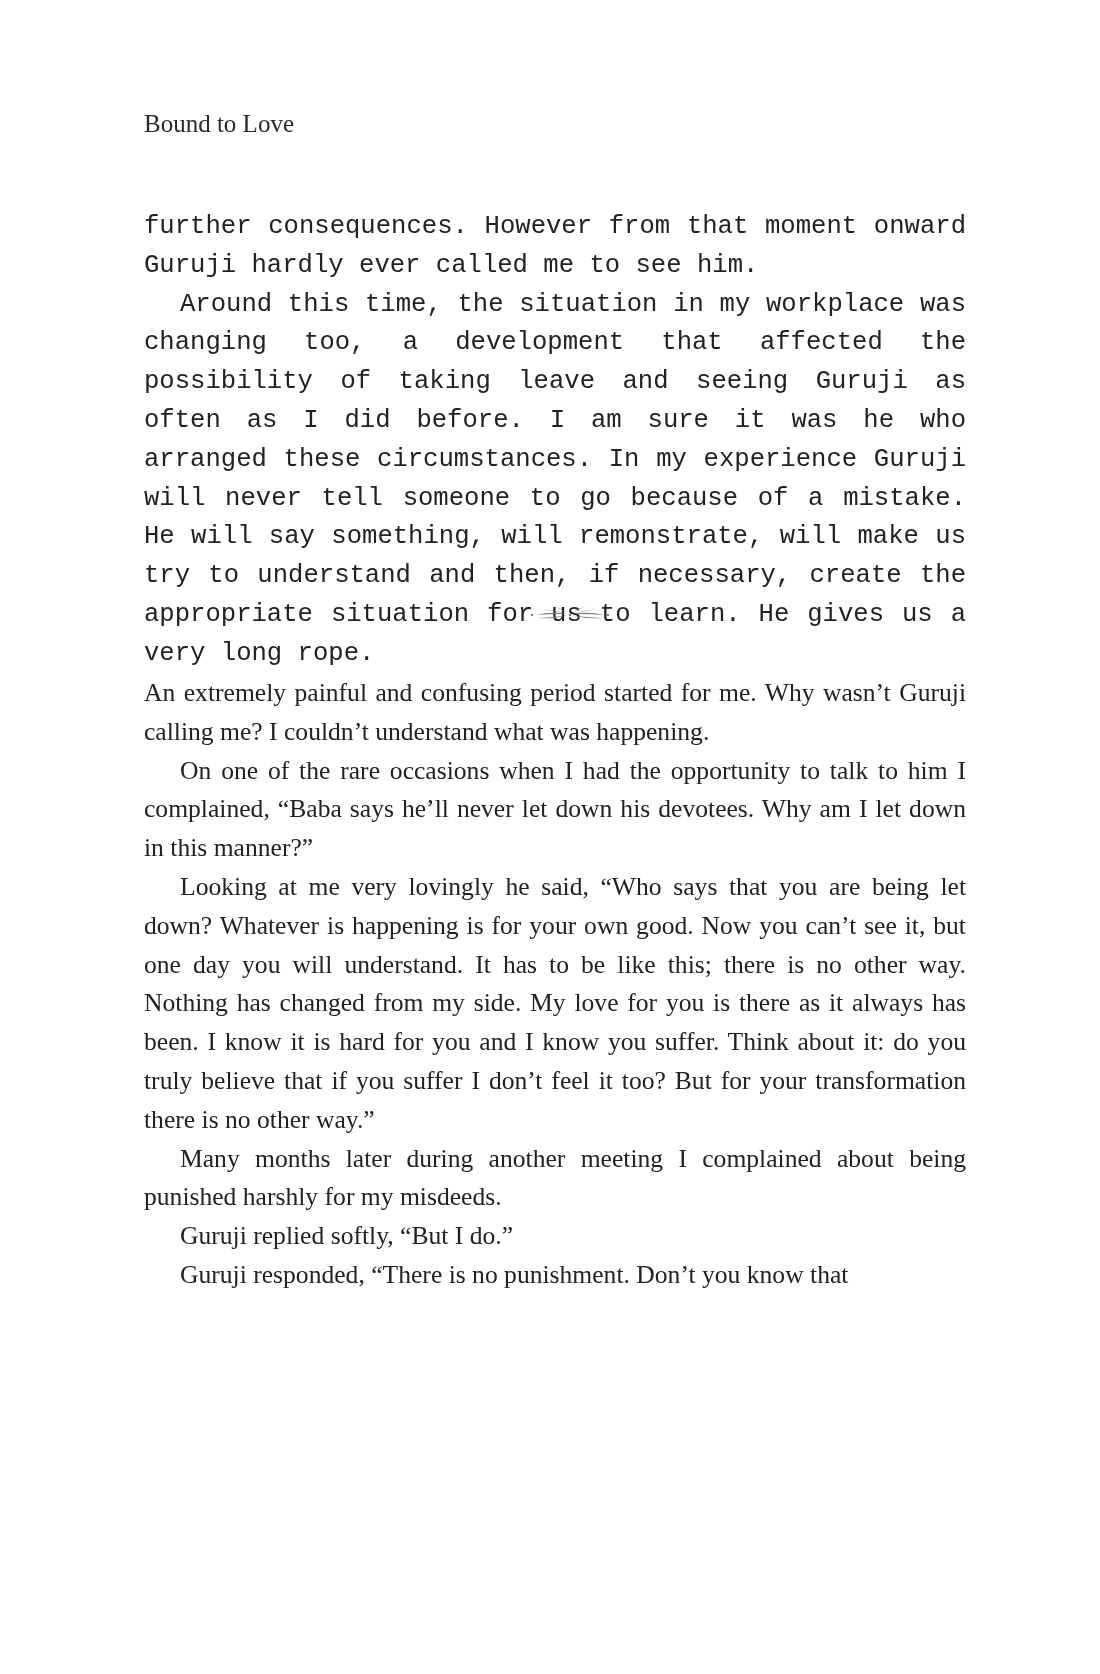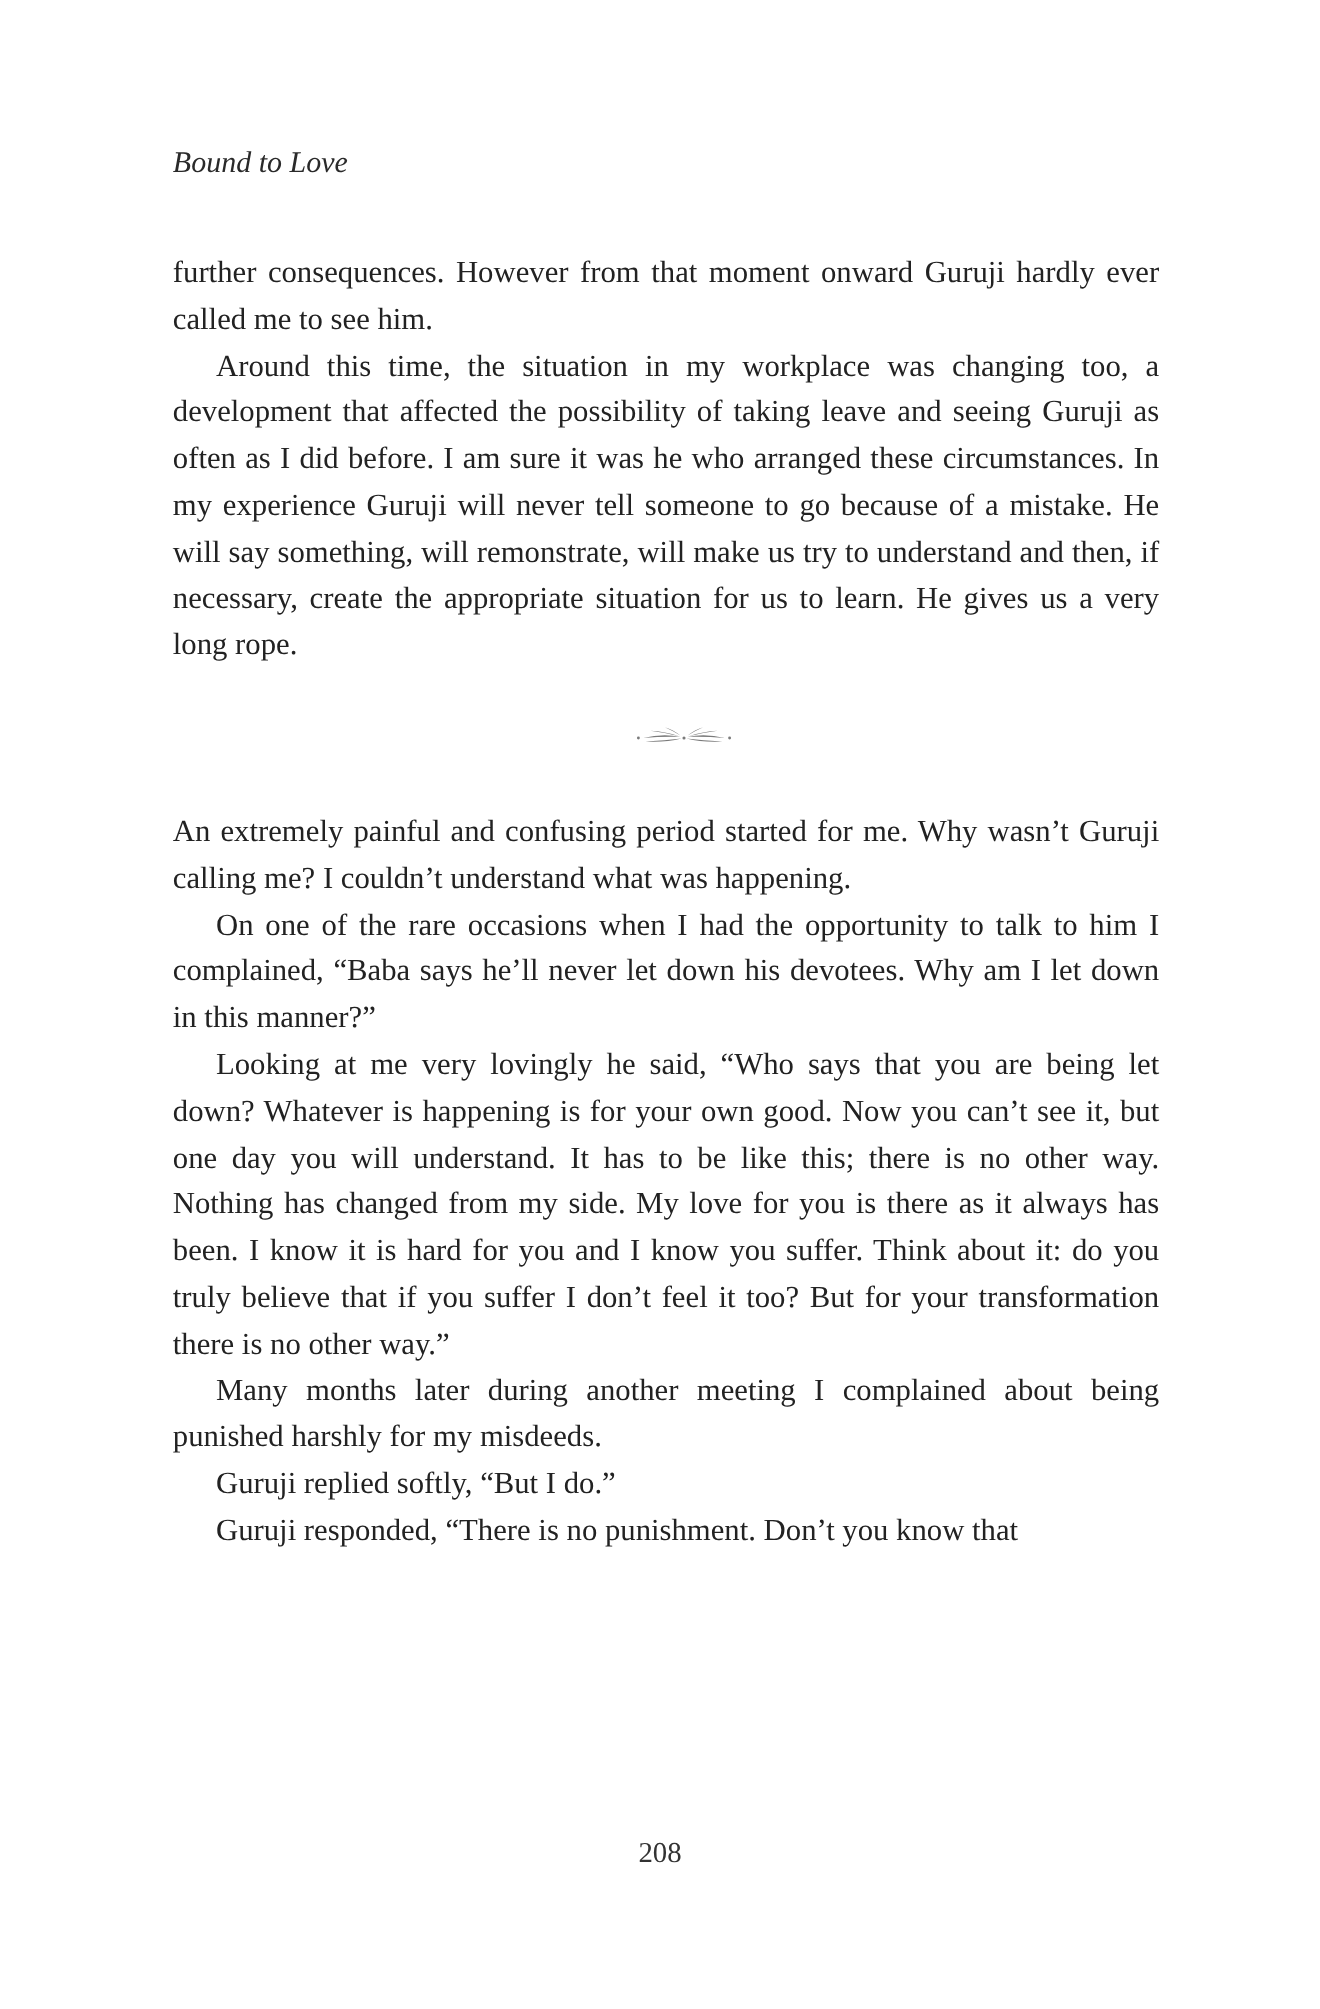--- a/index.html
+++ b/index.html
@@ -1,31 +1,31 @@
 <!DOCTYPE html>
 <html><head>
 <meta charset="utf-8">
 <style>
   html, body { margin: 0; padding: 0; background: #ffffff; }
   body { width: 1100px; height: 1674px; position: relative; overflow: hidden; }
   .page { position: absolute; left: 0; top: 0; width: 1100px; height: 1674px; background: #fff; }
   .running-head {
-    position: absolute; left: 144px; top: 122px;
+    position: absolute; left: 144px; top: 110px;
     font-family: "Liberation Serif", "DejaVu Serif", serif;
-    font-style: italic; font-size: 25px; color: #2a2a2a;
+    font-size: 25px; color: #2a2a2a;
   }
   .body-text {
     position: absolute; left: 144px; width: 822px;
     font-family: "Liberation Serif", "DejaVu Serif", serif;
     font-size: 25.6px; line-height: 38.8px; color: #222;
     text-align: justify;
   }
   .body-text p { margin: 0; text-indent: 36px; text-align: justify; }
   .body-text p.noindent { text-indent: 0; }
-  #block1 { top: 208px; }
+  #block1 { top: 208px; font-family: Liberation Mono, monospace; }
   #block2 { top: 674px; }
   .ornament { position: absolute; left: 528px; top: 600px; width: 84px; height: 30px; }
   .folio {
     position: absolute; left: 0; width: 1100px; top: 1532px; text-align: center;
     font-family: "Liberation Serif", "DejaVu Serif", serif; font-size: 24px; color: #333;
   }
 </style>
 </head>
 <body>
 
@@ -55,14 +55,13 @@
 
   <div class="body-text" id="block2">
     <p class="noindent">An extremely painful and confusing period started for me. Why wasn’t Guruji calling me? I couldn’t understand what was happening.</p>
     <p>On one of the rare occasions when I had the opportunity to talk to him I complained, “Baba says he’ll never let down his devotees. Why am I let down in this manner?”</p>
     <p>Looking at me very lovingly he said, “Who says that you are being let down? Whatever is happening is for your own good. Now you can’t see it, but one day you will understand. It has to be like this; there is no other way. Nothing has changed from my side. My love for you is there as it always has been. I know it is hard for you and I know you suffer. Think about it: do you truly believe that if you suffer I don’t feel it too? But for your transformation there is no other way.”</p>
     <p>Many months later during another meeting I complained about being punished harshly for my misdeeds.</p>
     <p>Guruji replied softly, “But I do.”</p>
     <p>Guruji responded, “There is no punishment. Don’t you know that</p>
   </div>
 
-  <div class="folio">208</div>
 </div>
 
 </body></html>

